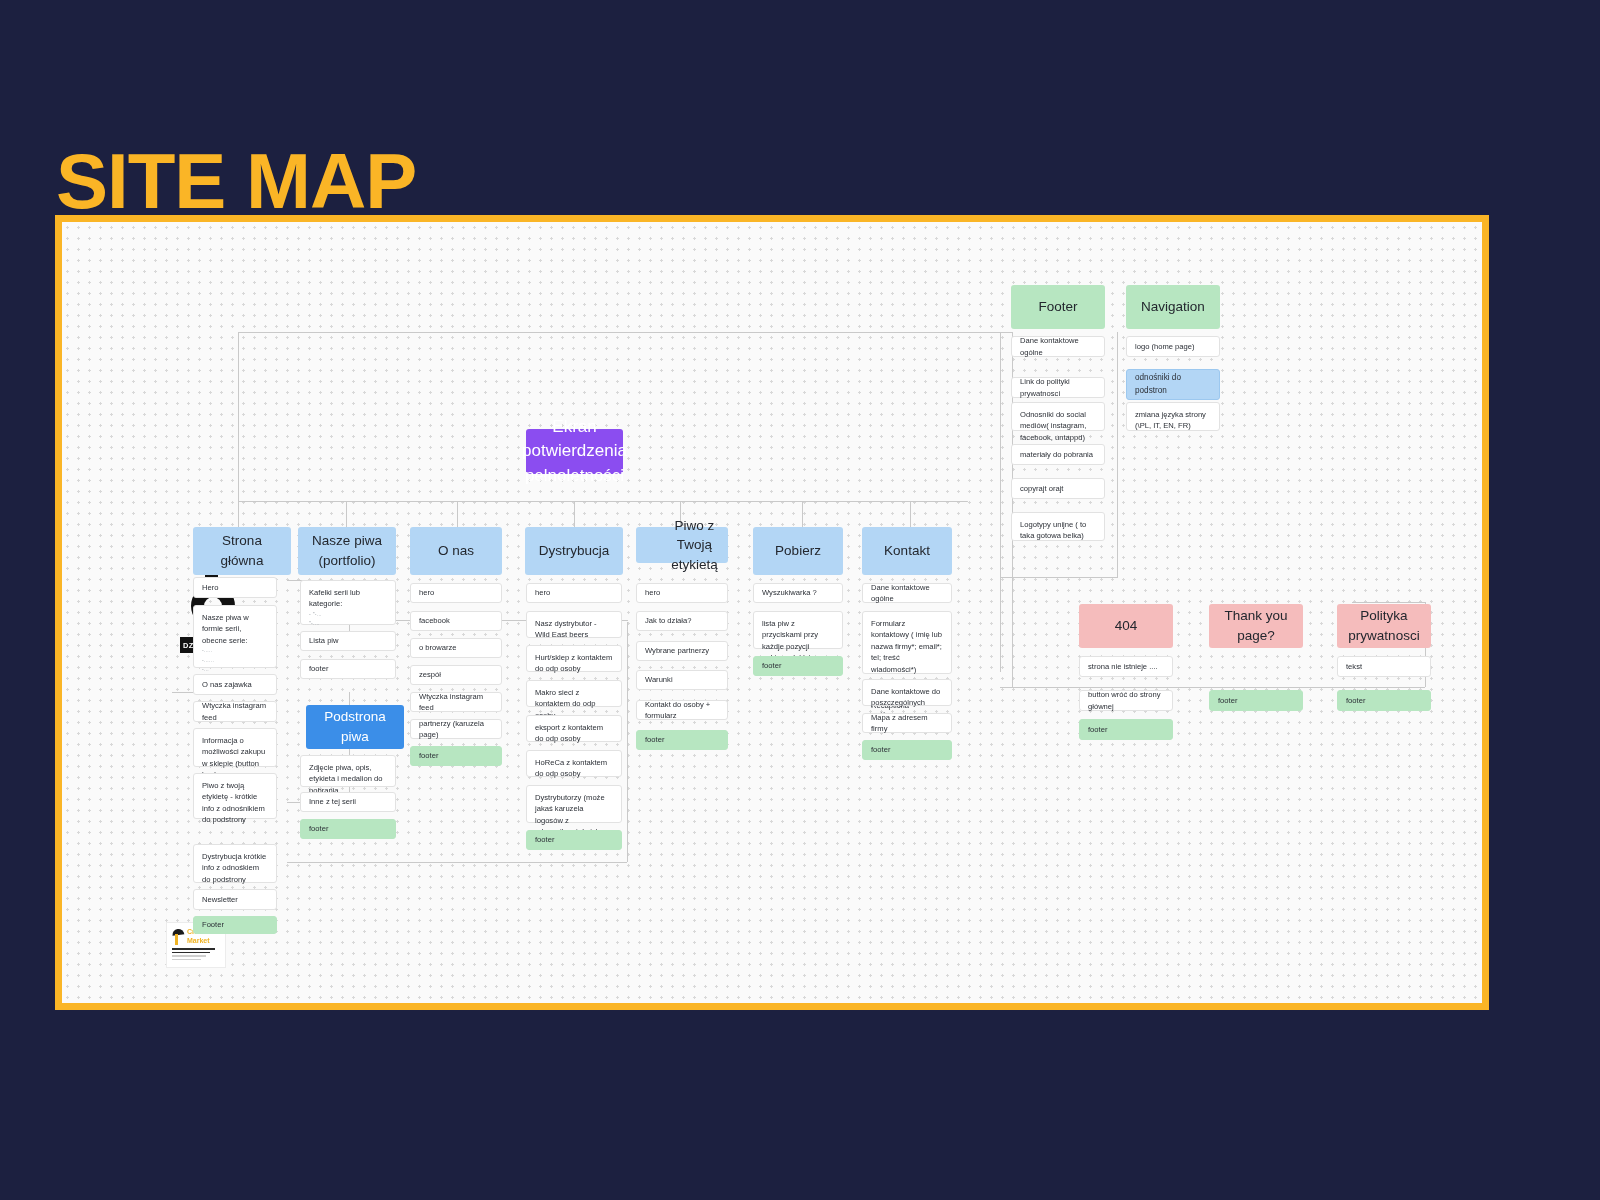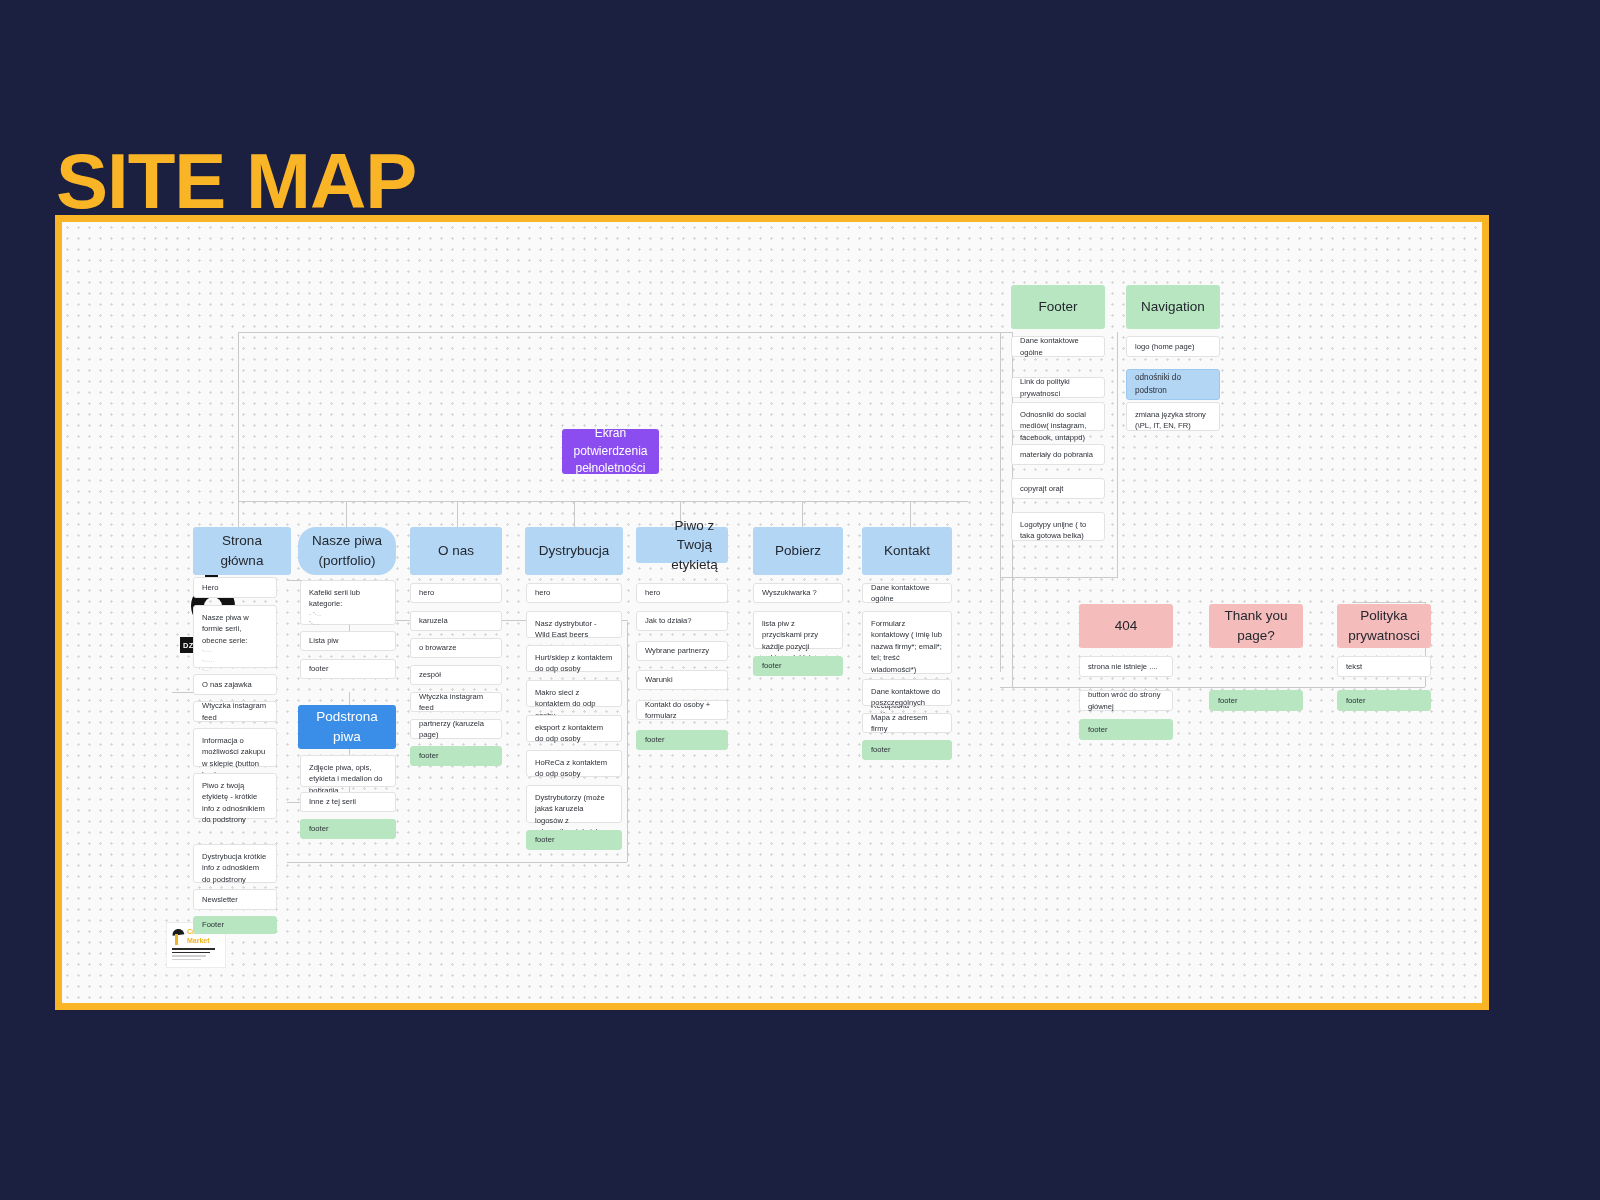--- a/index.html
+++ b/index.html
@@ -37,22 +37,22 @@
   .corner{border-radius:6px;}
 
   
   .node{position:absolute;box-sizing:border-box;border-radius:3px;
         display:flex;align-items:center;justify-content:center;text-align:center;
         padding:4px 8px;}
   .hdr{font-size:13.5px;color:#23272e;line-height:1.45;}
   .hdr.blue{background:#b3d6f5;}
   .hdr.green{background:#b7e6c1;}
   .hdr.red{background:#f5bcbc;}
-  .hdr.strongblue{background:#3b8ee8;color:#ffffff;}
-  .hdr.purple{background:#8b4df0;color:#ffffff;font-size:12px;margin-left:36px;}
+  .hdr.strongblue{background:#3b8ee8;color:#ffffff;margin-left:8px;}
+  .hdr.purple{background:#8b4df0;color:#ffffff;font-size:17px;}
 
   .item{position:absolute;box-sizing:border-box;border:1px solid #e2e2e2;
         background:#ffffff;border-radius:3px;padding:6px 8px;
         font-size:7.6px;color:#2b2f36;line-height:1.5;display:flex;align-items:center;}
   .item.foot{background:#b7e6c1;border-color:#b7e6c1;}
   .item.sel{background:#b3d6f5;border-color:#9cc8ef;font-size:8.2px;}
   .item.top{align-items:flex-start;}
   .item .sub{display:block;font-size:5px;color:#9aa0a6;line-height:1.9;letter-spacing:.3px;}
   .item .blk{display:block;margin-bottom:7px;}
   .item .blk:last-child{margin-bottom:0;}
@@ -152,38 +152,38 @@
       <span class="sub">-...</span>
     </div>
     <div class="item" style="left:131px;top:452px;width:84px;height:21px;">O nas zajawka</div>
     <div class="item" style="left:131px;top:479px;width:84px;height:21px;">Wtyczka instagram feed</div>
     <div class="item top" style="left:131px;top:506px;width:84px;height:39px;">Informacja o możliwości zakupu w sklepie (button kup)</div>
     <div class="item top" style="left:131px;top:551px;width:84px;height:46px;">Piwo z twoją etykietę - krótkie info z odnośnikiem do podstrony</div>
     <div class="item top" style="left:131px;top:622px;width:84px;height:39px;">Dystrybucja krótkie info z odnośkiem do podstrony</div>
     <div class="item" style="left:131px;top:667px;width:84px;height:21px;">Newsletter</div>
     <div class="item foot" style="left:131px;top:694px;width:84px;height:18px;">Footer</div>
 
-    <div class="node hdr blue" style="left:236px;top:305px;width:98px;height:48px;border-radius:18px;">Nasze piwa (portfolio)</div>
+    <div class="node hdr blue" style="left:236px;top:305px;width:98px;height:48px;">Nasze piwa (portfolio)</div>
     <div class="item top" style="left:238px;top:358px;width:96px;height:45px;flex-direction:column;">
       <span>Kafelki serii lub kategorie:</span>
       <span class="sub">- "-...</span>
       <span class="sub">"-....</span>
       <span class="sub">"-...</span>
     </div>
     <div class="item" style="left:238px;top:409px;width:96px;height:20px;">Lista piw</div>
     <div class="item" style="left:238px;top:437px;width:96px;height:20px;">footer</div>
 
     <div class="node hdr strongblue" style="left:236px;top:483px;width:98px;height:44px;">Podstrona piwa</div>
     <div class="item top" style="left:238px;top:533px;width:96px;height:32px;">Zdjęcie piwa, opis, etykieta i medalion do pobrania</div>
     <div class="item" style="left:238px;top:570px;width:96px;height:20px;">Inne z tej serii</div>
     <div class="item foot" style="left:238px;top:597px;width:96px;height:20px;">footer</div>
 
     <div class="node hdr blue" style="left:348px;top:305px;width:92px;height:48px;">O nas</div>
     <div class="item" style="left:348px;top:361px;width:92px;height:20px;">hero</div>
-    <div class="item" style="left:348px;top:389px;width:92px;height:20px;">karuzela</div>
+    <div class="item" style="left:348px;top:389px;width:92px;height:20px;">facebook</div>
     <div class="item" style="left:348px;top:416px;width:92px;height:20px;">o browarze</div>
     <div class="item" style="left:348px;top:443px;width:92px;height:20px;">zespół</div>
     <div class="item" style="left:348px;top:470px;width:92px;height:20px;">Wtyczka instagram feed</div>
     <div class="item" style="left:348px;top:497px;width:92px;height:20px;">partnerzy (karuzela page)</div>
     <div class="item foot" style="left:348px;top:524px;width:92px;height:20px;">footer</div>
 
     <div class="node hdr blue" style="left:463px;top:305px;width:98px;height:48px;">Dystrybucja</div>
     <div class="item" style="left:464px;top:361px;width:96px;height:20px;">hero</div>
     <div class="item top" style="left:464px;top:389px;width:96px;height:27px;">Nasz dystrybutor - Wild East beers</div>
     <div class="item top" style="left:464px;top:423px;width:96px;height:27px;">Hurt/sklep z kontaktem do odp osoby</div>

